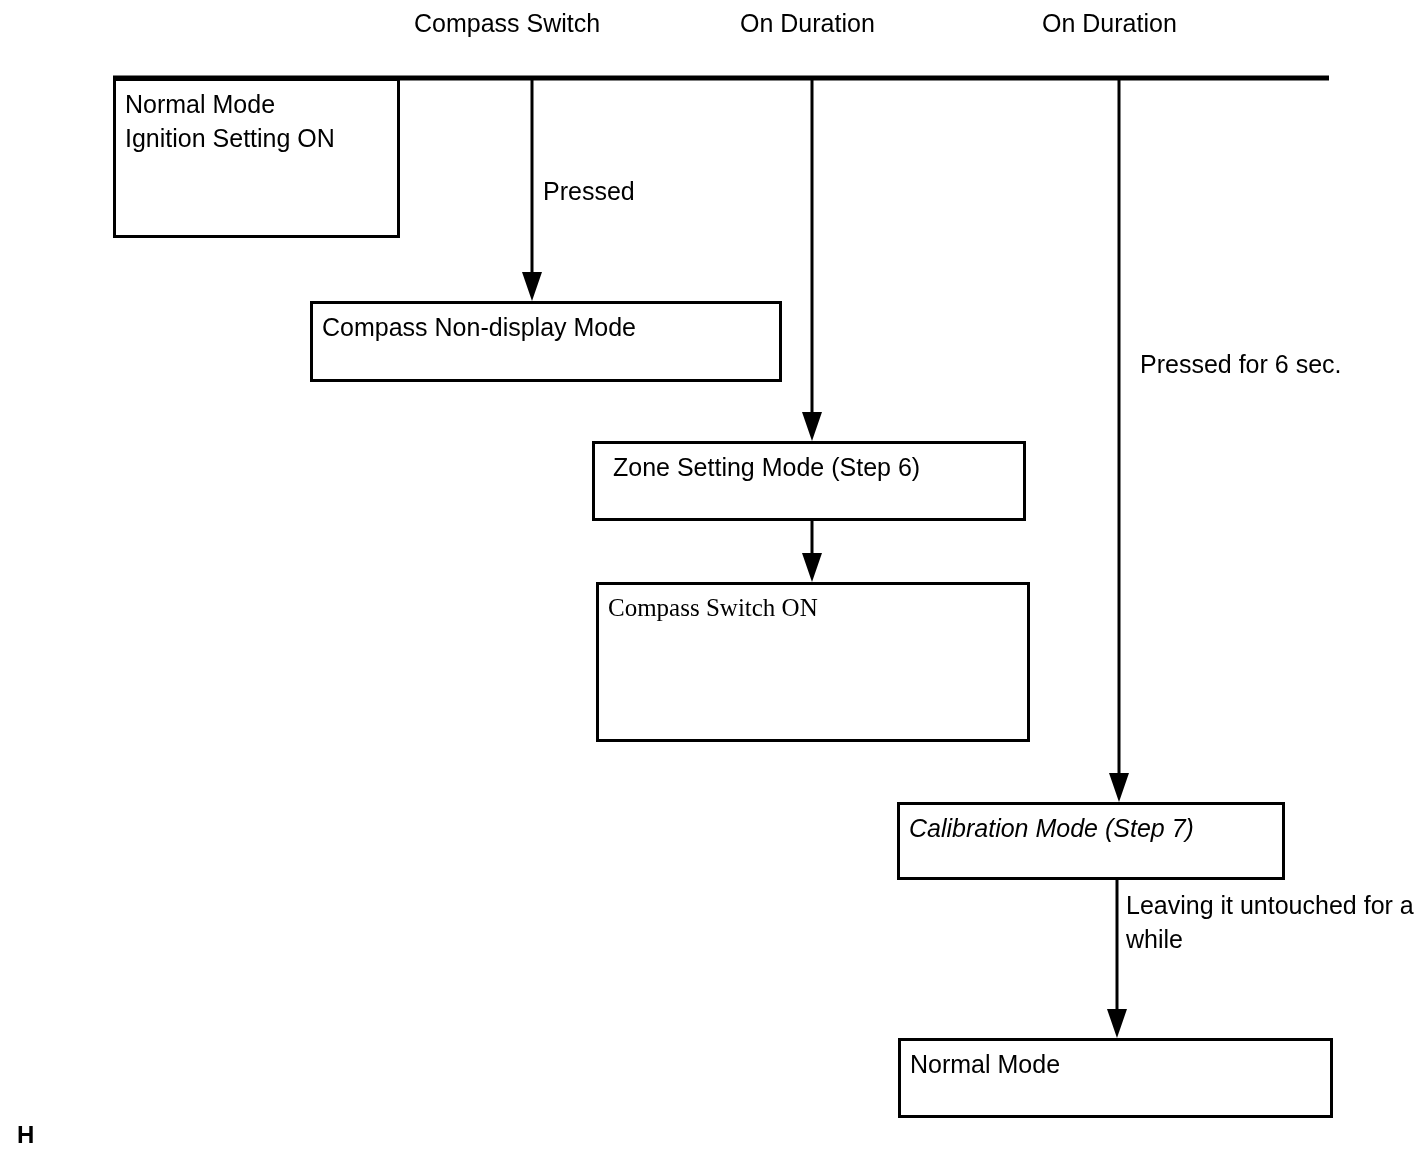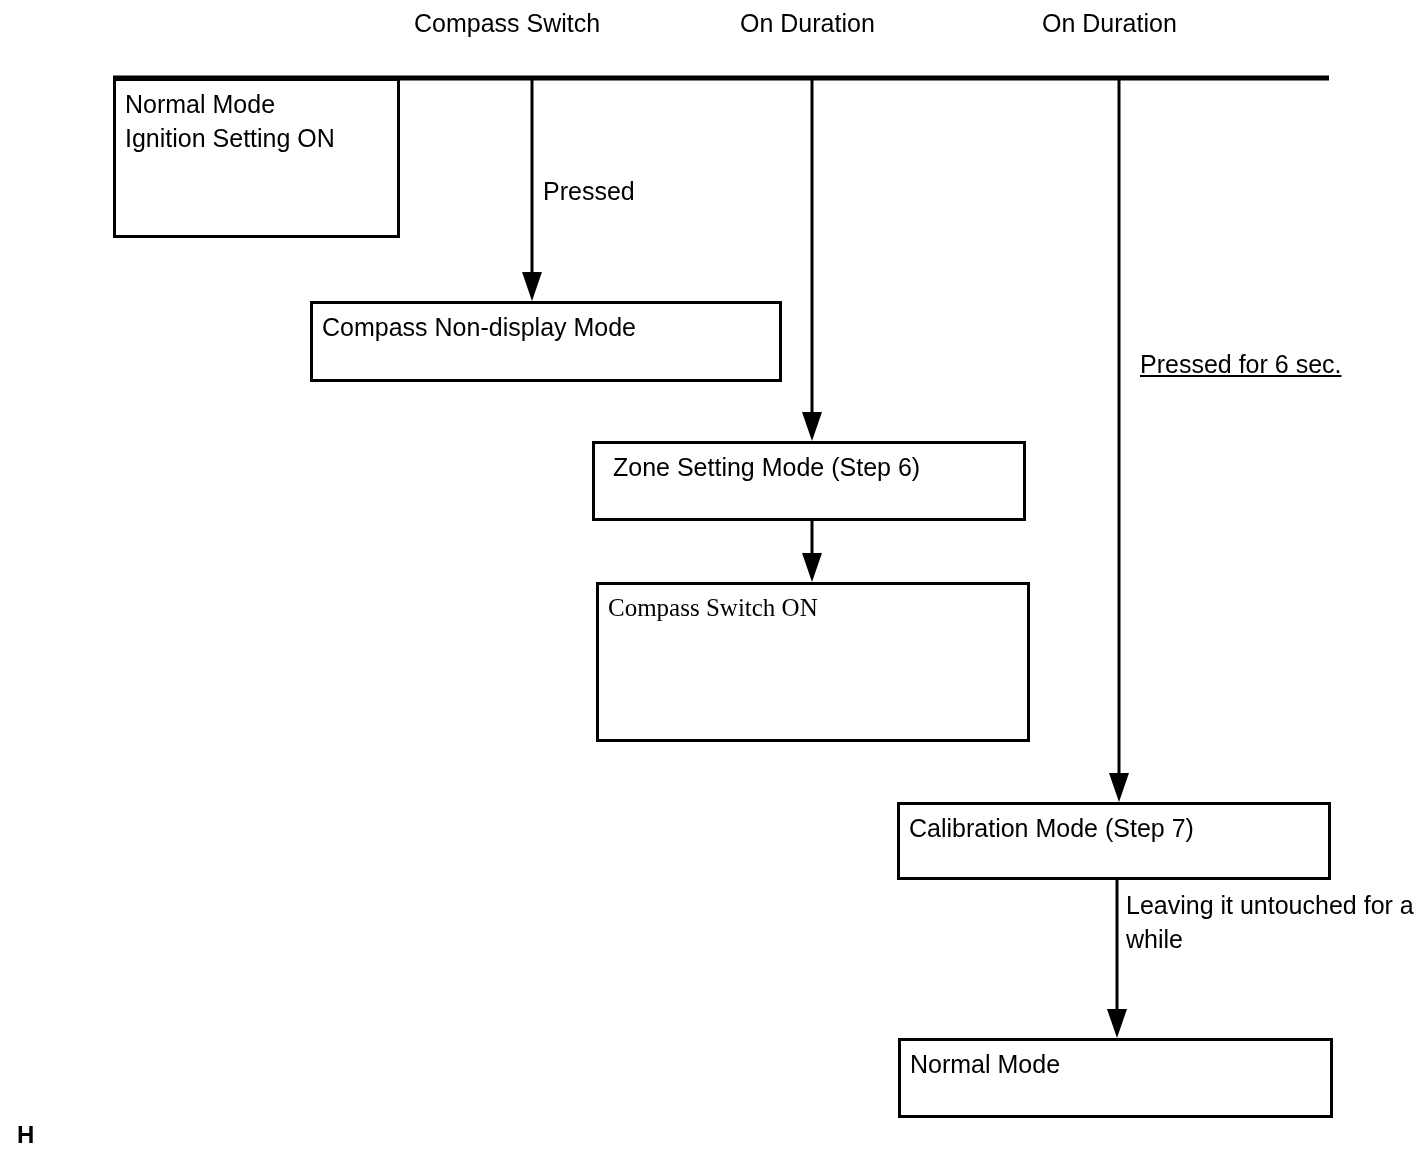--- a/index.html
+++ b/index.html
@@ -105,30 +105,30 @@
   </div>
 
   <div class="node-box" style="left:592px; top:441px; width:434px; height:80px;padding-left:18px;">
     <div class="node-line">Zone Setting Mode (Step 6)</div>
   </div>
 
   <div class="node-box" style="left:596px; top:582px; width:434px; height:160px;font-family:Liberation Serif, serif;">
     <div class="node-line">Compass Switch ON</div>
   </div>
 
-  <div class="node-box" style="left:897px; top:802px; width:434px; height:78px;">
+  <div class="node-box" style="left:897px; top:802px; width:388px; height:78px;font-style:italic;">
     <div class="node-line">Calibration Mode (Step 7)</div>
   </div>
 
   <div class="node-box" style="left:898px; top:1038px; width:435px; height:80px;">
     <div class="node-line">Normal Mode</div>
   </div>
 
   <div class="edge-label" style="left:543px; top:174px;">Pressed</div>
 
 
-  <div class="edge-label" style="left:1140px; top:347px;text-decoration:underline;">Pressed for 6 sec.</div>
+  <div class="edge-label" style="left:1140px; top:347px;">Pressed for 6 sec.</div>
 
   <div class="edge-label two-line" style="left:1126px; top:888px;">Leaving it untouched for a while</div>
 
   <div class="page-mark" style="left:17px; top:1122px;">H</div>
 
 </div>
 
 </body></html>

